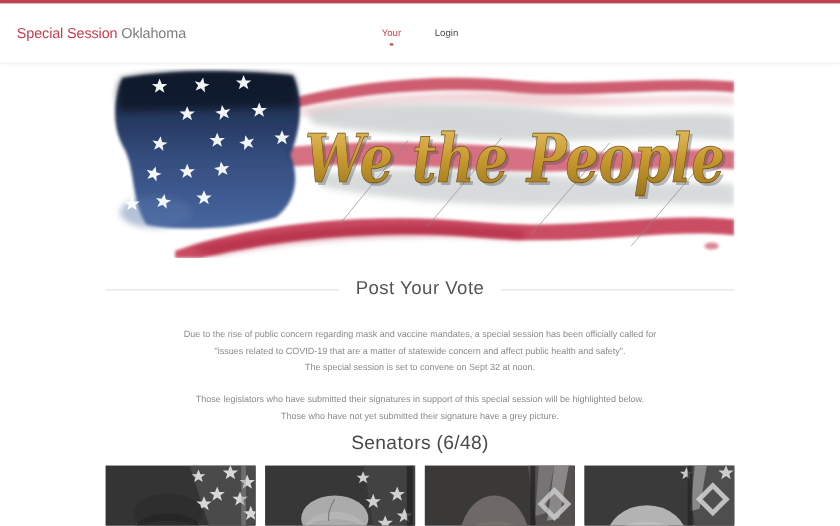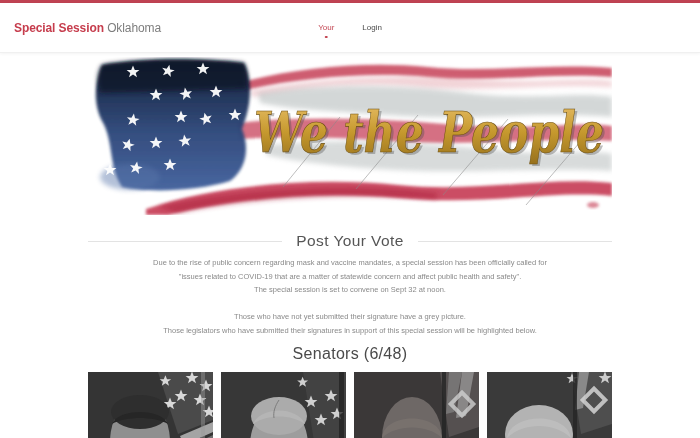--- a/index.html
+++ b/index.html
@@ -4,39 +4,39 @@
 <style>
   * { margin:0; padding:0; box-sizing:border-box; }
   html,body { width:700px; height:438px; overflow:hidden; background:#fff;
     font-family:"Liberation Sans", sans-serif; }
   
   .topbar { height:3px; background:#bf4252; }
   header { height:50px; background:#fff; display:flex; align-items:center;
     padding:0 14px; position:relative; border-bottom:1px solid #f0f0f0;
     box-shadow:0 1px 3px rgba(0,0,0,0.05); }
   .brand { font-size:12px; letter-spacing:-0.1px; cursor:pointer; white-space:nowrap; }
-  .brand .b1 { color:#c63d4d; font-weight:bold; }
+  .brand .b1 { color:#c63d4d; font-weight:normal; }
   .brand .b2 { color:#7d7d7d; font-weight:400; }
   nav { position:absolute; left:0; right:0; top:0; bottom:0; display:flex;
     align-items:center; justify-content:center; gap:24px; pointer-events:none; }
   nav a { pointer-events:auto; font-size:8px; text-decoration:none; color:#4a4a4a;
     position:relative; display:inline-block; padding:4px 2px; cursor:pointer; }
   nav a.active { color:#c34653; }
   .nav-dot { position:absolute; left:50%; transform:translateX(-50%); bottom:-2px;
     width:2.5px; height:2.5px; border-radius:50%; background:#c34653; }
   
   .hero { width:524px; height:158px; margin:4px auto 0; }
   .hero svg { display:block; }
   
   .content { width:524px; margin:0 auto; }
   .sec-heading { margin-top:17px; display:flex; align-items:center; }
   .sec-heading .rule { flex:1; height:1px; background:#e3e3e3; }
   .sec-heading h2 { font-size:15.5px; font-weight:400; color:#555;
     letter-spacing:0.4px; padding:0 14px; white-space:nowrap; }
-  .intro { margin-top:6px; }
+  .intro { margin-top:22px; }
   .notes { margin-top:13px; }
   .intro p, .notes p { font-size:7.5px; line-height:13.7px; color:#8a8a8a;
     text-align:center; white-space:nowrap; }
   .senators-heading { margin-top:7px; text-align:center; font-size:16px;
     font-weight:400; color:#4a4a4a; letter-spacing:0.3px; }
   
   .photos { width:524px; margin:9px auto 0; display:flex; gap:8px; }
   .photo { width:125px; height:120px; background:#383838; overflow:hidden; }
   .photo svg { display:block; }
 </style>
@@ -140,22 +140,22 @@
     <span class="rule"></span>
     <h2>Post Your Vote</h2>
     <span class="rule"></span>
   </div>
   <div class="intro">
     <p>Due to the rise of public concern regarding mask and vaccine mandates, a special session has been officially called for</p>
     <p>"issues related to COVID-19 that are a matter of statewide concern and affect public health and safety".</p>
     <p>The special session is set to convene on Sept 32 at noon.</p>
   </div>
   <div class="notes">
+    <p>Those legislators who have submitted their signatures in support of this special session will be highlighted below.</p>
     <p>Those who have not yet submitted their signature have a grey picture.</p>
-    <p>Those legislators who have submitted their signatures in support of this special session will be highlighted below.</p>
   </div>
   <h2 class="senators-heading">Senators (6/48)</h2>
 </div>
 
 <div class="photos">
 
   <div class="photo">
     <svg width="125" height="120" viewBox="0 0 125 120">
       <rect width="125" height="120" fill="#343434"></rect>
       <path d="M70,0 L125,0 L125,48 L90,62 Z" fill="#4a4a4a"></path>

